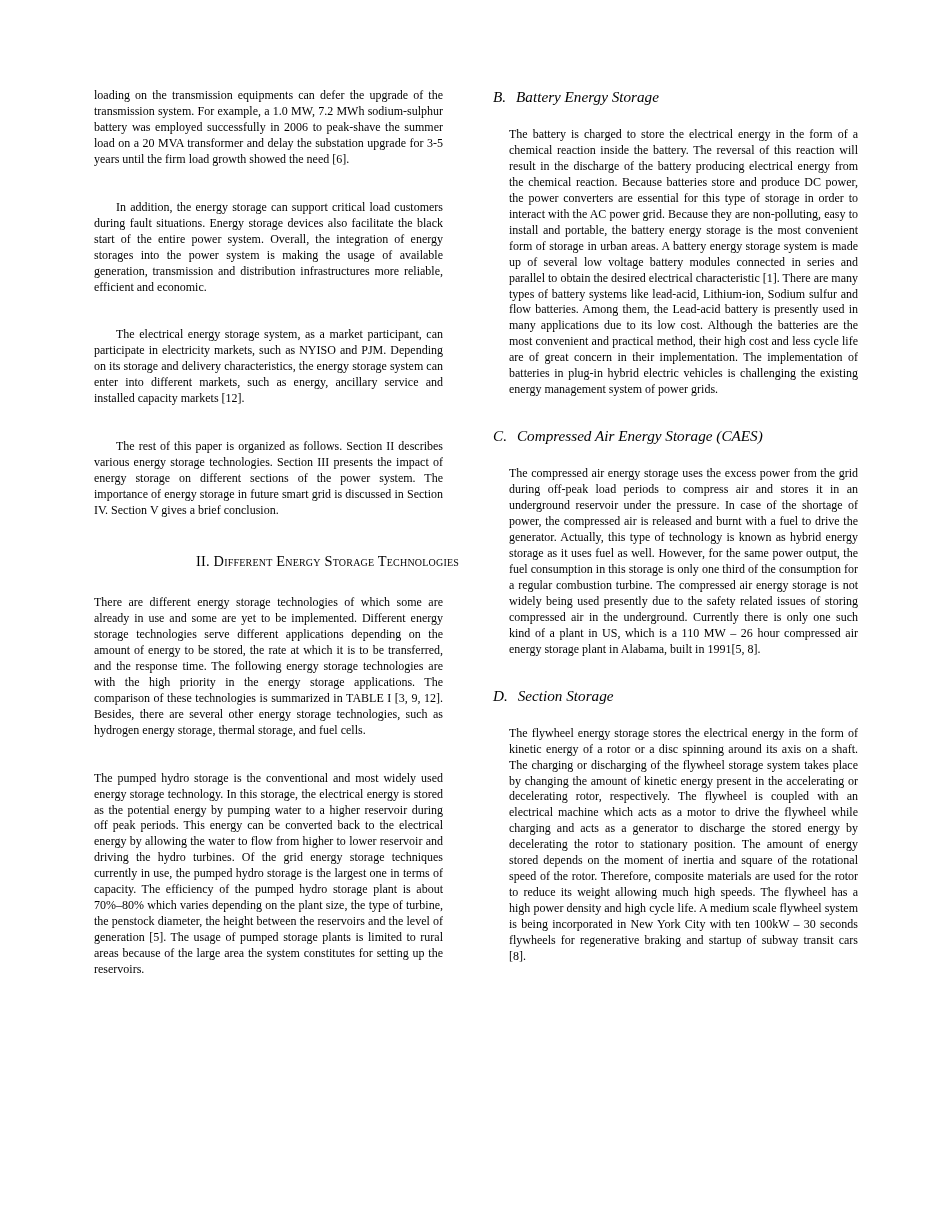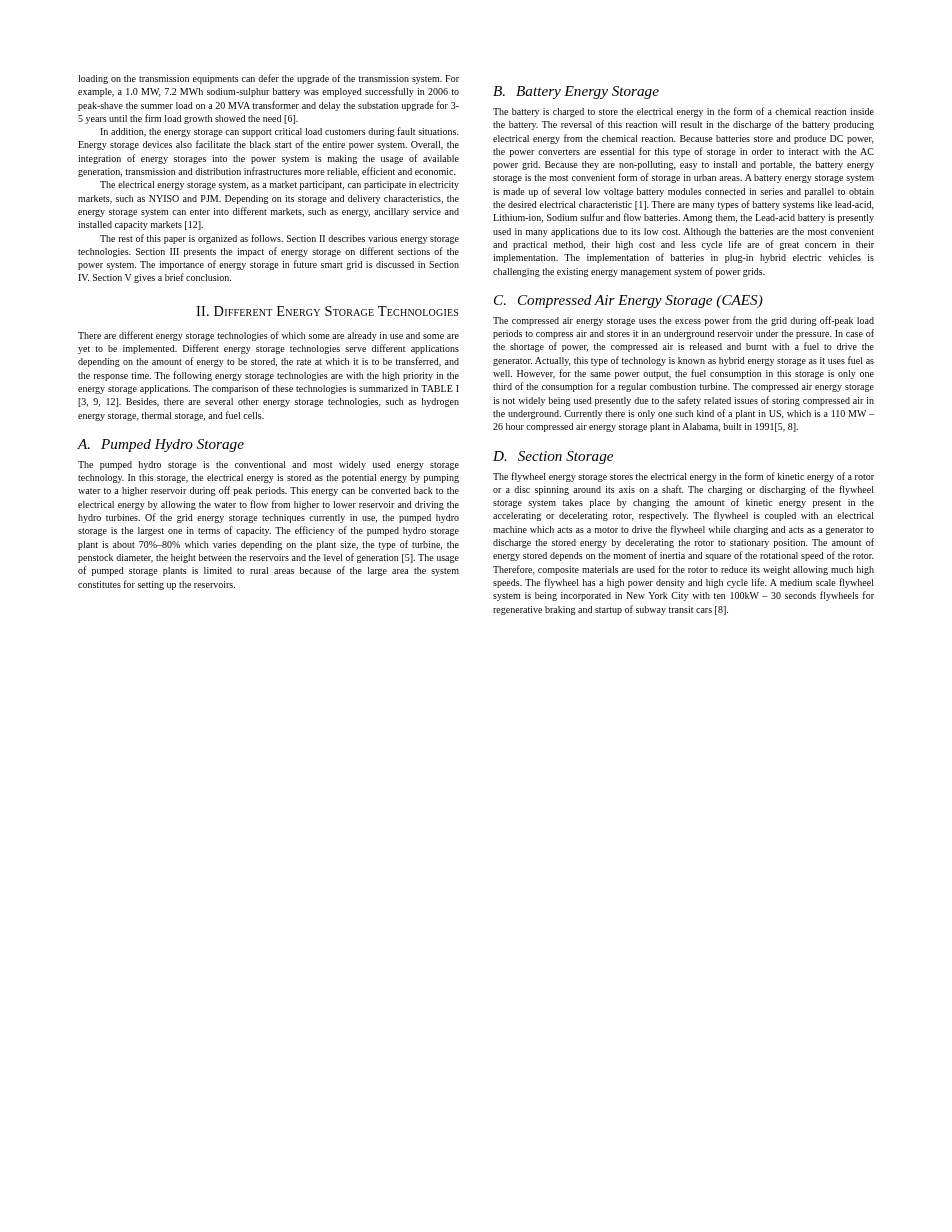--- a/index.html
+++ b/index.html
@@ -25,22 +25,22 @@
     flex-direction: row;
     gap: 34px;
     height: 100%;
   }
   .col {
     width: 392px;
     display: flex;
     flex-direction: column;
   }
   p {
-    margin: 0;
-    font-size: 10px;
+    margin: 16px;
+    font-size: 12px;
     line-height: 1.33;
     text-align: justify;
     text-justify: inter-word;
     hyphens: none;
   }
   p.indent {
     text-indent: 22px;
   }
   .sec-head {
     text-align: right;
@@ -56,42 +56,39 @@
     text-align: left;
   }
   .sub-head .lbl {
     font-style: italic;
   }
   .sub-head .gap {
     display: inline-block;
     width: 10px;
   }
   .first-head {
-    margin-top: 10px;
+    margin-top: 16px;
   }
 </style>
 </head>
 <body>
 
 <div class="page">
   <div class="columns">
 
     <div class="col">
       <p>loading on the transmission equipments can defer the upgrade of the transmission system. For example, a 1.0 MW, 7.2 MWh sodium-sulphur battery was employed successfully in 2006 to peak-shave the summer load on a 20 MVA transformer and delay the substation upgrade for 3-5 years until the firm load growth showed the need [6].</p>
       <p class="indent">In addition, the energy storage can support critical load customers during fault situations. Energy storage devices also facilitate the black start of the entire power system. Overall, the integration of energy storages into the power system is making the usage of available generation, transmission and distribution infrastructures more reliable, efficient and economic.</p>
       <p class="indent">The electrical energy storage system, as a market participant, can participate in electricity markets, such as NYISO and PJM. Depending on its storage and delivery characteristics, the energy storage system can enter into different markets, such as energy, ancillary service and installed capacity markets [12].</p>
       <p class="indent">The rest of this paper is organized as follows. Section II describes various energy storage technologies. Section III presents the impact of energy storage on different sections of the power system. The importance of energy storage in future smart grid is discussed in Section IV. Section V gives a brief conclusion.</p>
 
       <div class="sec-head">II.   Different Energy Storage Technologies</div>
 
       <p>There are different energy storage technologies of which some are already in use and some are yet to be implemented. Different energy storage technologies serve different applications depending on the amount of energy to be stored, the rate at which it is to be transferred, and the response time. The following energy storage technologies are with the high priority in the energy storage applications. The comparison of these technologies is summarized in TABLE I [3, 9, 12]. Besides, there are several other energy storage technologies, such as hydrogen energy storage, thermal storage, and fuel cells.</p>
 
-      <div class="sub-head">
-        <span class="lbl">A.</span><span class="gap"></span><span>Pumped Hydro Storage</span>
-      </div>
       <p>The pumped hydro storage is the conventional and most widely used energy storage technology. In this storage, the electrical energy is stored as the potential energy by pumping water to a higher reservoir during off peak periods. This energy can be converted back to the electrical energy by allowing the water to flow from higher to lower reservoir and driving the hydro turbines. Of the grid energy storage techniques currently in use, the pumped hydro storage is the largest one in terms of capacity. The efficiency of the pumped hydro storage plant is about 70%–80% which varies depending on the plant size, the type of turbine, the penstock diameter, the height between the reservoirs and the level of generation [5]. The usage of pumped storage plants is limited to rural areas because of the large area the system constitutes for setting up the reservoirs.</p>
     </div>
 
     <div class="col">
       <div class="sub-head first-head">
         <span class="lbl">B.</span><span class="gap"></span><span>Battery Energy Storage</span>
       </div>
       <p>The battery is charged to store the electrical energy in the form of a chemical reaction inside the battery. The reversal of this reaction will result in the discharge of the battery producing electrical energy from the chemical reaction. Because batteries store and produce DC power, the power converters are essential for this type of storage in order to interact with the AC power grid. Because they are non-polluting, easy to install and portable, the battery energy storage is the most convenient form of storage in urban areas. A battery energy storage system is made up of several low voltage battery modules connected in series and parallel to obtain the desired electrical characteristic [1]. There are many types of battery systems like lead-acid, Lithium-ion, Sodium sulfur and flow batteries. Among them, the Lead-acid battery is presently used in many applications due to its low cost. Although the batteries are the most convenient and practical method, their high cost and less cycle life are of great concern in their implementation. The implementation of batteries in plug-in hybrid electric vehicles is challenging the existing energy management system of power grids.</p>
 
       <div class="sub-head">

